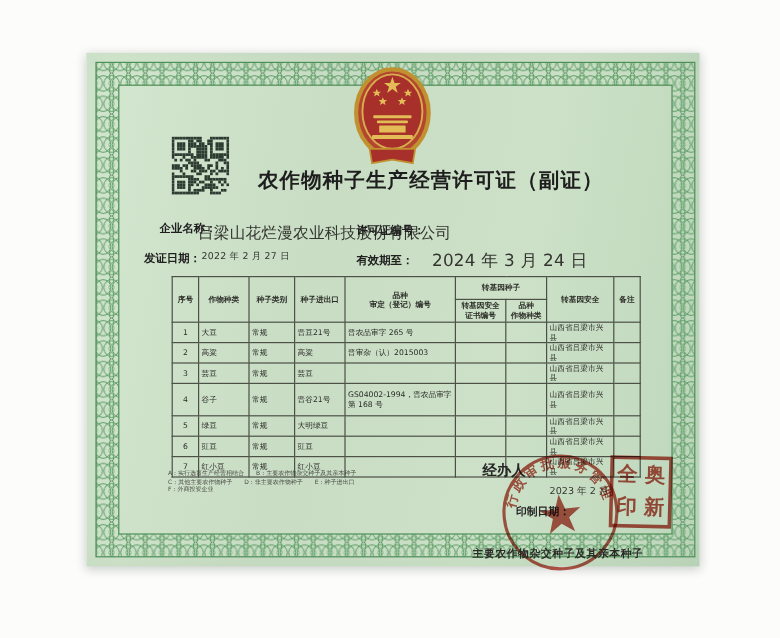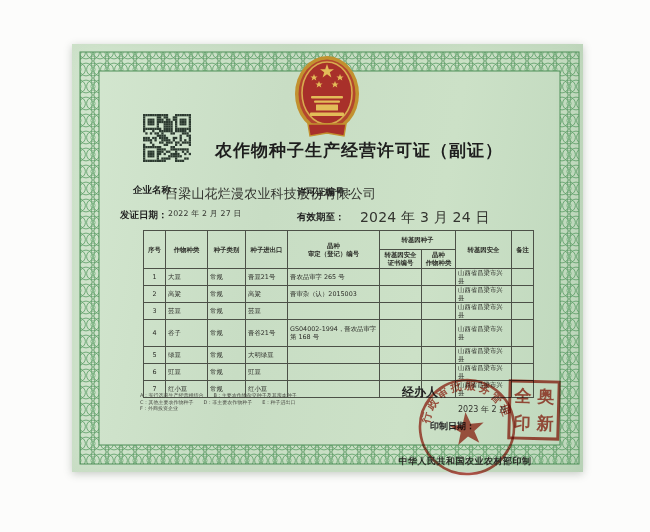--- a/index.html
+++ b/index.html
@@ -518,15 +518,15 @@
     <polygon fill="#b23527" points="51,36 55.2,48.2 68,48.2 57.8,55.8 61.6,68 51,60.6 40.4,68 44.2,55.8 34,48.2 46.8,48.2"></polygon>
   </svg>
 
   <div class="stamp-square">
     <span>全</span>
     <span>奥</span>
     <span>印</span>
     <span>新</span>
   </div>
 
-  <div class="printed-by">中华人民共和国农业农村部印制</div>
+  <div class="printed-by">主要农作物杂交种子及其亲本种子</div>
 
 </div>
 
 </body></html>

